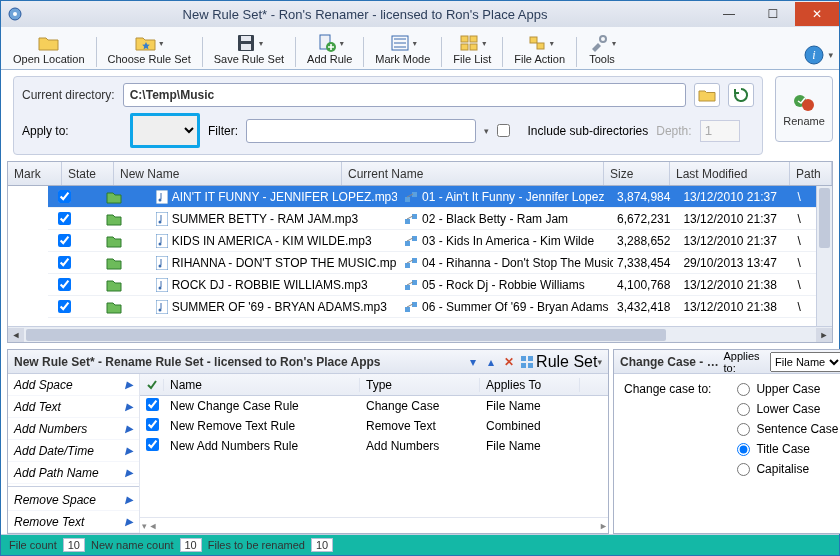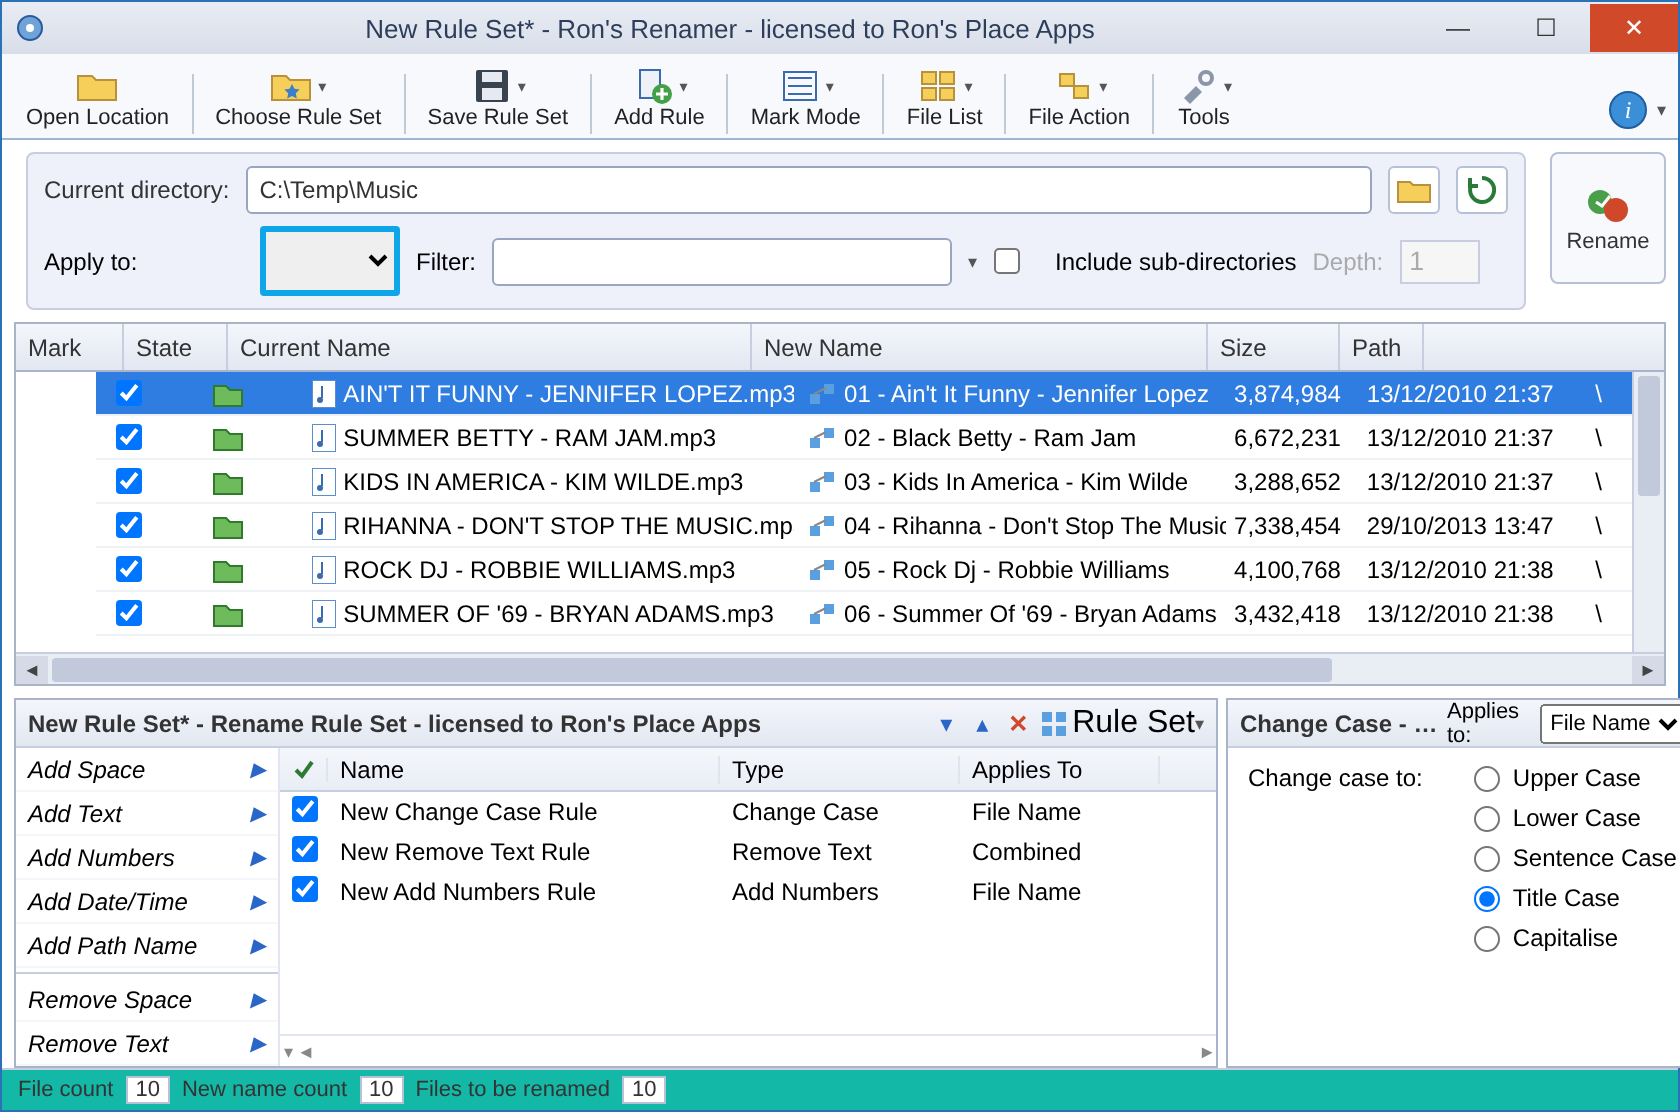--- a/index.html
+++ b/index.html
@@ -21,21 +21,21 @@
   .tbtn .lbl { font-size:11px; color:#222; white-space:nowrap; }
   .tbtn .dd { font-size:8px; color:#555; margin-left:2px; }
   .tbtn-row { display:flex; align-items:center; }
   .sep { width:1px; height:30px; background:#c0c9d8; margin:0 3px; }
   .toolbar .right { margin-left:auto; display:flex; align-items:center; }
 
   
   .dirbar { background:#eef1f9; border:1px solid #c6cee0; border-radius:4px; margin:6px; padding:6px 8px; display:flex; flex-direction:column; gap:6px; position:relative;}
   .dirrow { display:flex; align-items:center; gap:8px; }
   .dirrow .label { color:#333; }
-  .dir-input { flex:1; height:24px; border:1px solid #9aa5c2; border-radius:3px; padding:2px 6px; font-size:12px; background:#fff; color:#333; }
+  .dir-input { flex:1; height:24px; border:1px solid #9aa5c2; border-radius:3px; padding:2px 6px; font-size:12px; background:#fff; color:#333;font-weight:bold; }
   .iconbtn { width:26px; height:24px; border:1px solid #b6c0d6; border-radius:3px; background:#fff; display:flex; align-items:center; justify-content:center; cursor:pointer; }
   .applyrow { display:flex; align-items:center; gap:8px; }
   .applyrow select, .applyrow input[type=text] { height:35px; border:3px solid #0ea5e9; border-radius:2px; font-size:12px; padding:14px 4px; }
   .applyrow .filter-input { flex:1; min-width:120px; }
   .chk { display:flex; align-items:center; gap:18px; }
   .chk input { width:13px; height:13px; }
   .depth-label { color:#aaa; }
   .depth-input { width:40px; height:22px; border:1px solid #c8cde0; color:#aaa; background:#f6f6f6; text-align:left; padding-left:4px;}
   .directory-wrap { display:flex; margin:0 6px; gap:6px; }
   .dirbar-wrap { flex:1; }
@@ -276,23 +276,24 @@
           </svg>
         </span>
       <span class="lbl">Rename</span>
     </div>
   </div>
 
   <div class="grid">
     <div class="grid-header">
       <div class="col c-mark">Mark</div>
       <div class="col c-state">State</div>
+      <div class="col c-new">New Name</div>
       <div class="col c-cur">Current Name</div>
-      <div class="col c-new">New Name</div>
       <div class="col c-size">Size</div>
+      <div class="col c-mod">Last Modified</div>
       <div class="col c-path">Path</div>
     </div>
     <div class="grid-body grid-wrap" id="grid-body">
       <div class="row sel">
           <div class="cell c-mark">
             <input type="checkbox" checked="" style="">
           </div>
           <div class="cell c-state">
             <span>
               <svg width="16" height="14">

